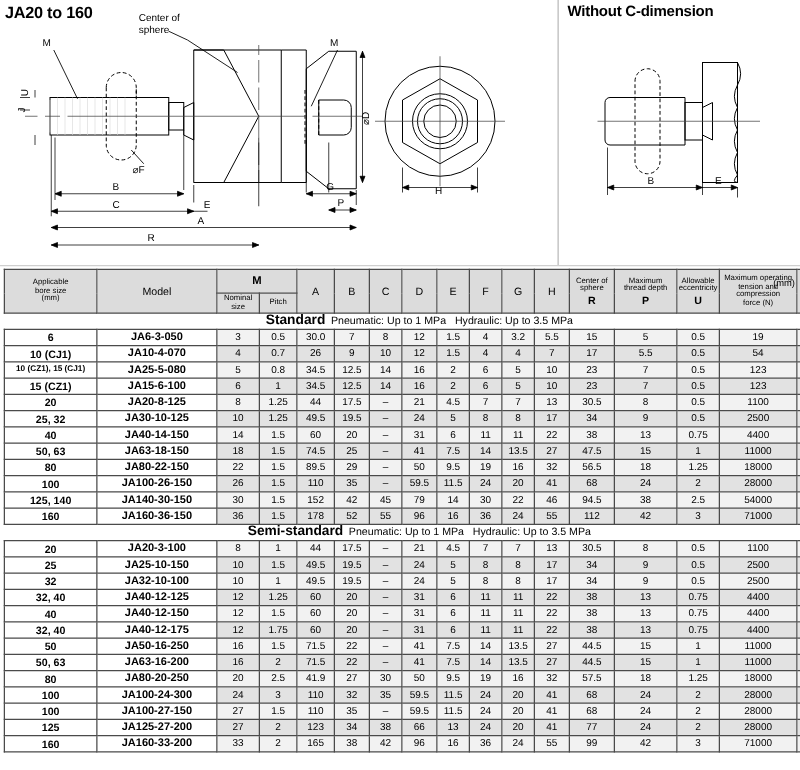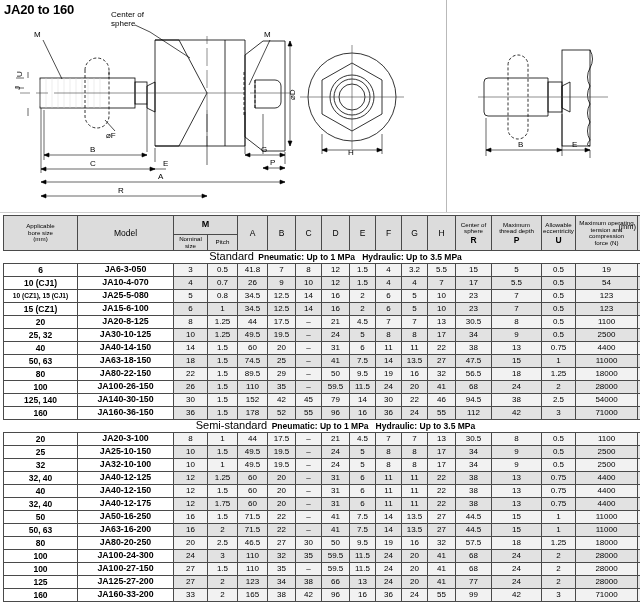--- a/index.html
+++ b/index.html
@@ -28,37 +28,38 @@
     line-height:1.05;overflow:hidden;white-space:nowrap;
   }
   thead th{background:#dcdcdc;font-weight:normal;font-size:8.5px;height:34px;}
   thead th.small{font-weight:normal;font-size:6.2px;line-height:1.05;}
   thead th.stk{font-weight:normal;font-size:6.2px;}
   thead th.stk b{display:block;font-size:8.5px;font-weight:bold;margin-top:1px;}
   thead th.msub{font-weight:normal;font-size:6.2px;height:12px;}
   .mhead{font-weight:bold;font-size:9px;}
 
   .sect{font-size:8px;padding:2px 0 1px 2px;text-align:left;border:none !important;}
-  .sect .big{font-size:11px;font-weight:normal;}
-  .sect .sm{font-size:8.5px;font-weight:bold;text-align:center;}
+  .sect .big{font-size:11px;font-weight:bold;}
+  .sect .sm{font-size:8.5px;font-weight:normal;text-align:center;}
 
   tbody td{height:12px;background:#f2f2f2;font-size:8px;}
   tbody tr.alt td{background:#e2e2e2;}
   td.bore{text-align:left;padding-left:3px;font-weight:bold;font-size:8.5px;background:#fff !important;}
   td.bore.tiny{font-size:6.6px;}
   td.model{text-align:center;font-weight:bold;font-size:8.8px;background:#fff !important;}
   tr.sectrow td{background:#fff !important;border:none !important;}
 </style>
 </head>
 <body>
 
 <div class="page">
 
   <div class="drawings">
     <div class="title-left">JA20 to 160</div>
+    <div class="title-right">Without C-dimension</div>
     <div class="vdivider"></div>
     <div class="hline-top"></div>
 
     <svg class="svgwrap" width="640" height="215">
       <g fill="none" stroke="#000" stroke-width="0.8">
 
         <rect x="40" y="78" width="95" height="30"></rect>
         <path d="M40 80 L40 106 M46 78 L46 108 M52 78 L52 108 M58 78 L58 108 M64 78 L64 108 M70 78 L70 108 M76 78 L76 108 M82 78 L82 108 M88 78 L88 108 M94 78 L94 108 M100 78 L100 108" stroke="#d8d8d8" stroke-width="0.5"></path>
 
         <path d="M85 70 a12 12 0 0 1 24 0 v8" stroke-dasharray="3,2"></path>
@@ -234,21 +235,21 @@
     </thead>
     <tbody id="tbody">
         <tr class="sectrow">
           <td colspan="17" class="sect"><span class="big">Standard</span>&nbsp;&nbsp;<span class="sm">Pneumatic: Up to 1 MPa&nbsp;&nbsp;&nbsp;Hydraulic: Up to 3.5 MPa</span></td>
         </tr>
         <tr>
           <td class="bore">6</td>
           <td class="model">JA6-3-050</td>
           <td>3</td>
           <td>0.5</td>
-          <td>41.8</td>
+          <td>30.0</td>
           <td>7</td>
           <td>8</td>
           <td>12</td>
           <td>1.5</td>
           <td>4</td>
           <td>3.2</td>
           <td>5.5</td>
           <td>15</td>
           <td>5</td>
           <td>0.5</td>
@@ -617,21 +618,21 @@
           <td>15</td>
           <td>1</td>
           <td>11000</td>
           <td>0.3</td>
         </tr>
         <tr>
           <td class="bore">80</td>
           <td class="model">JA80-20-250</td>
           <td>20</td>
           <td>2.5</td>
-          <td>46.5</td>
+          <td>41.9</td>
           <td>27</td>
           <td>30</td>
           <td>50</td>
           <td>9.5</td>
           <td>19</td>
           <td>16</td>
           <td>32</td>
           <td>57.5</td>
           <td>18</td>
           <td>1.25</td>

